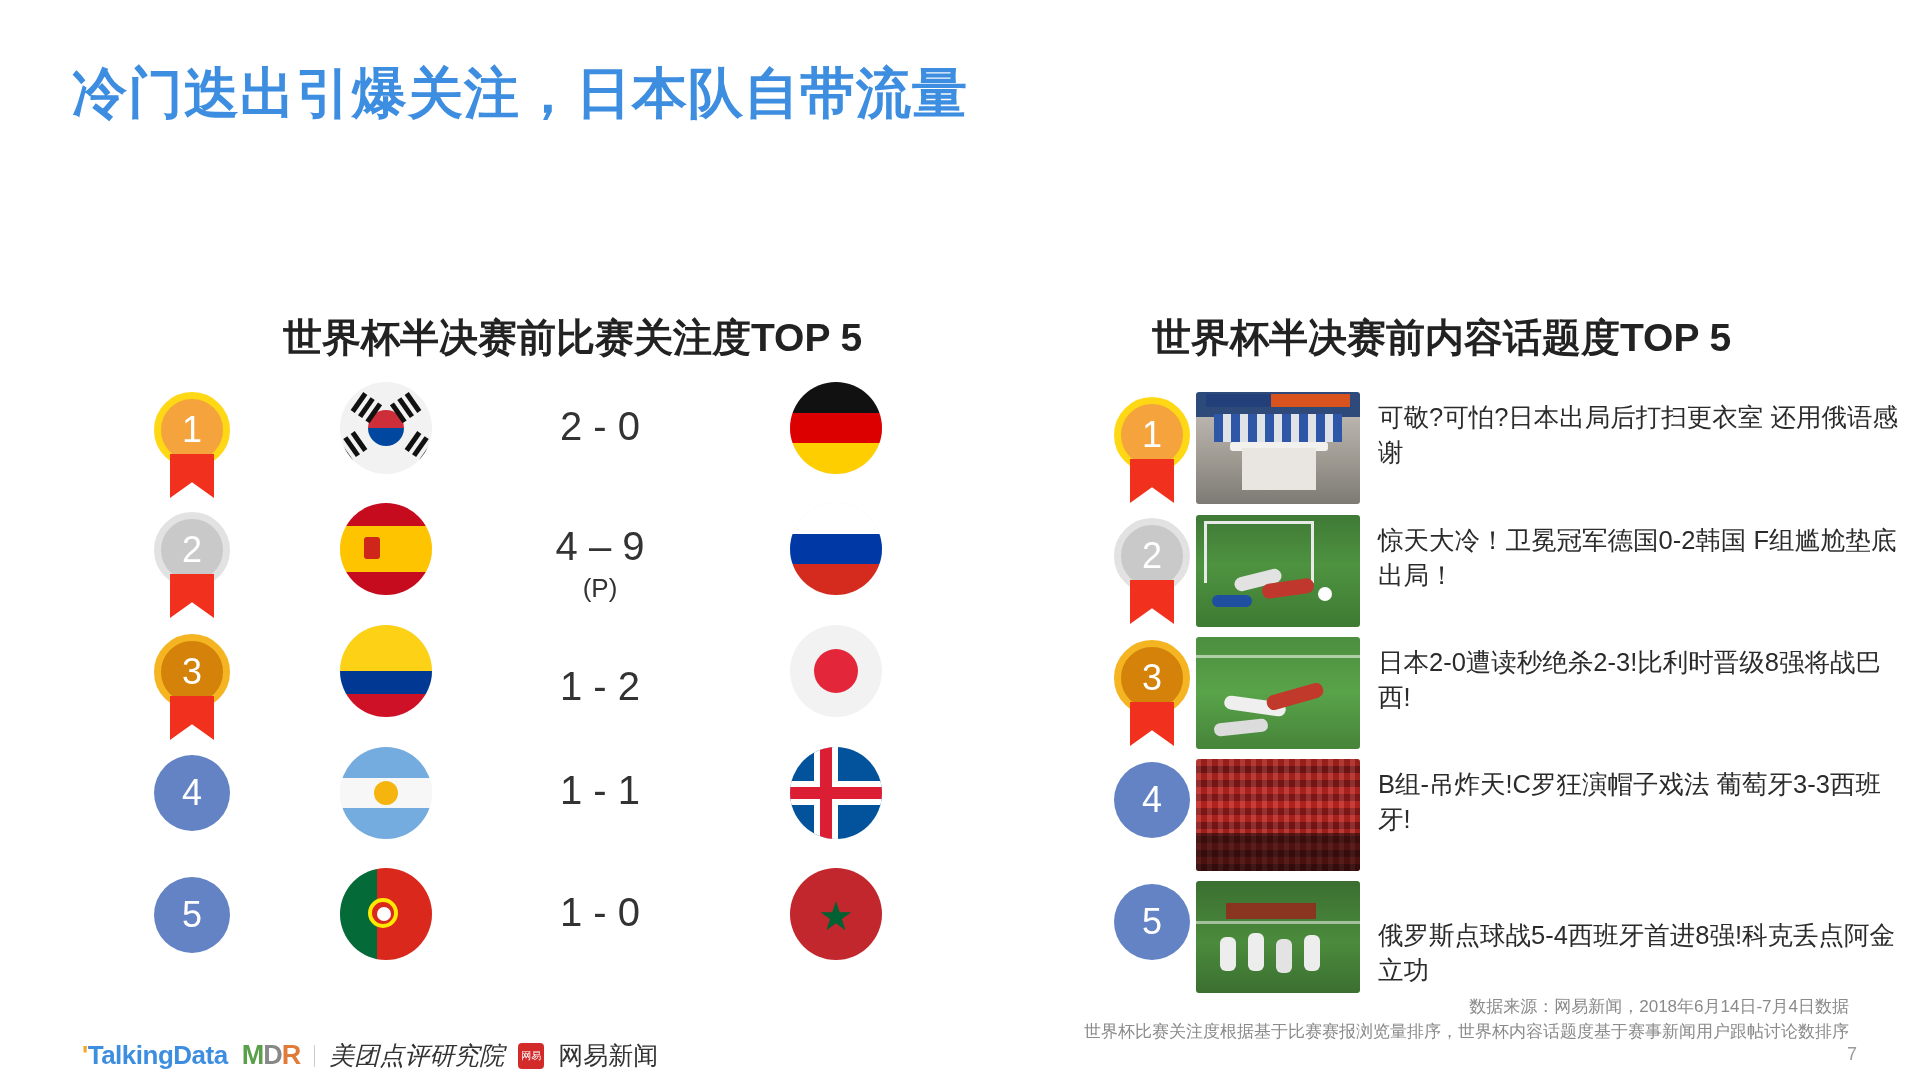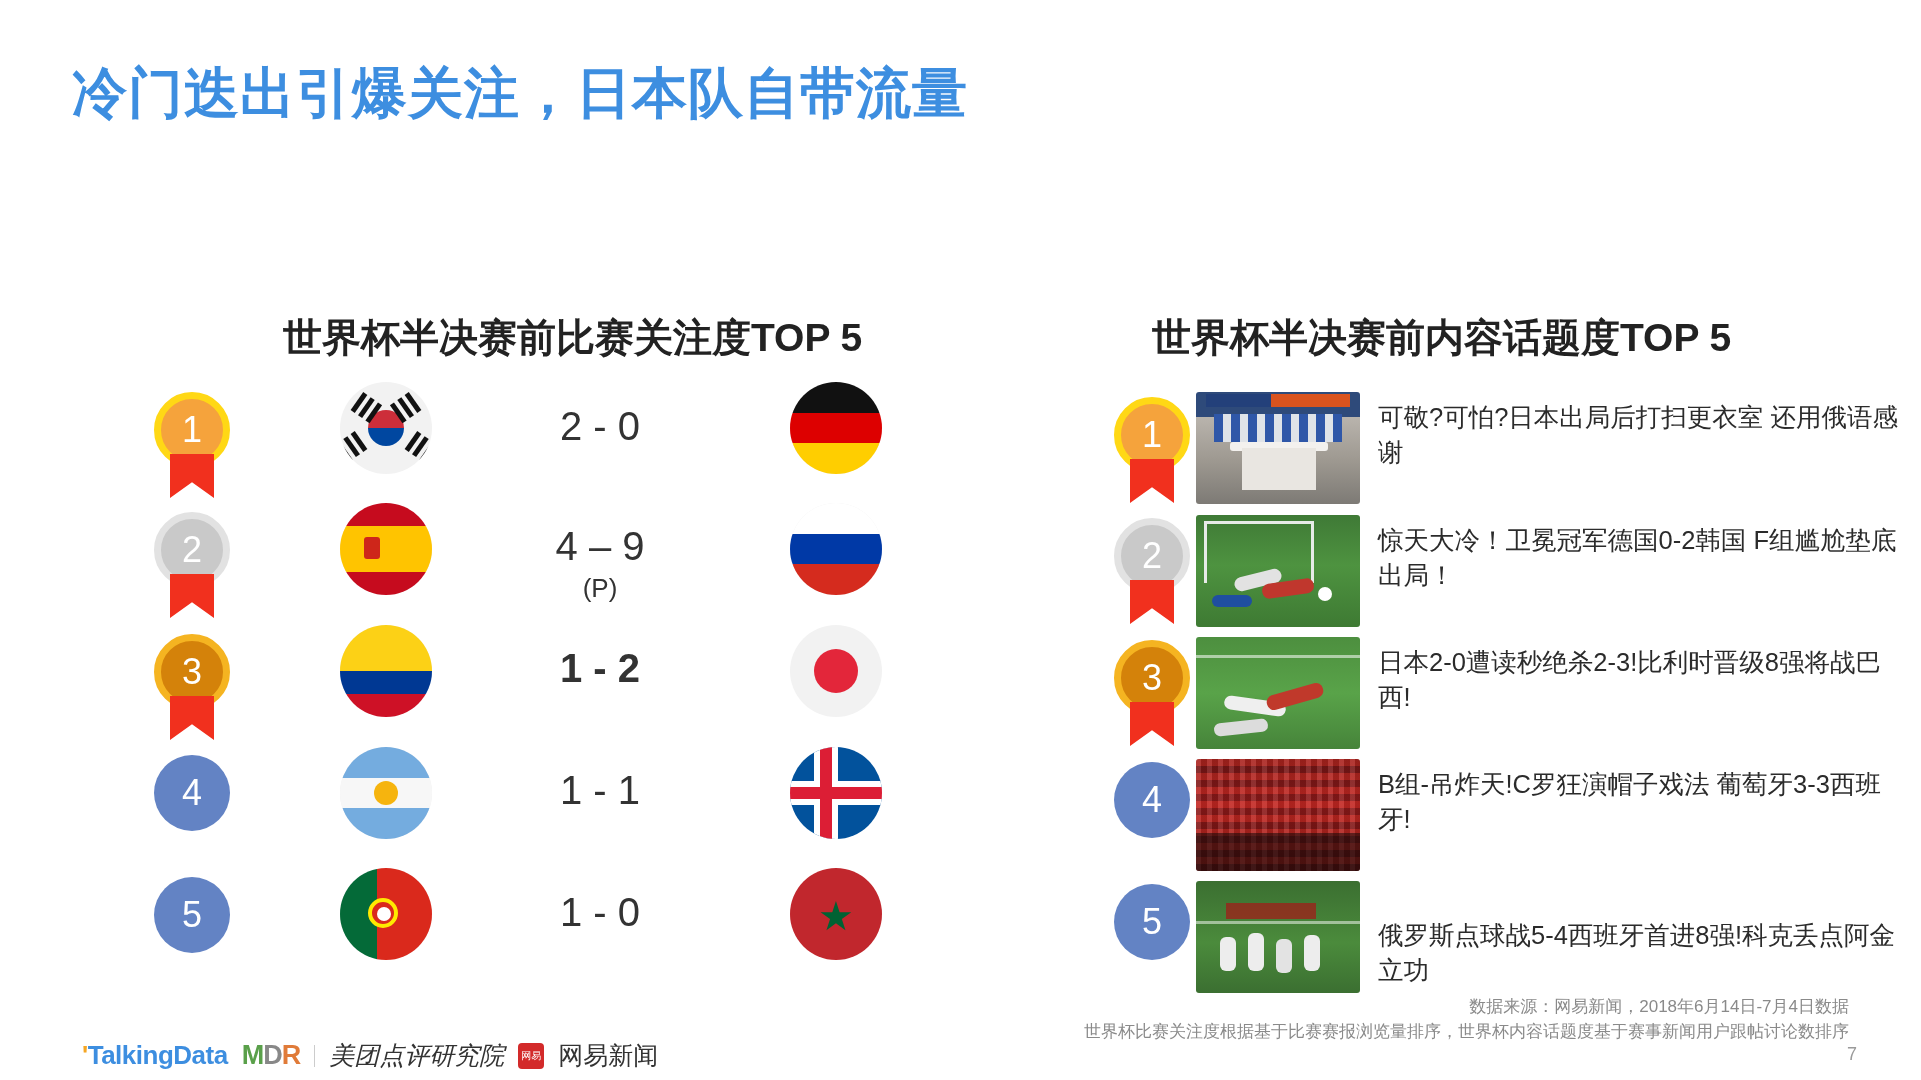--- a/index.html
+++ b/index.html
@@ -262,21 +262,21 @@
 
   <div class="rank bronze" style="left:148px; top:634px;">
     <div class="disc">3</div>
     <div class="ribbon"></div>
   </div>
   <div class="flag co" style="left:340px; top:625px;">
     <span class="s s1"></span>
       <span class="s s2"></span>
       <span class="s s3"></span>
   </div>
-  <div class="score" style="left:490px; top:646px;font-weight:bold;">
+  <div class="score" style="left:490px; top:664px;">
     <span>1 - 2</span>
   </div>
   <div class="flag jp" style="left:790px; top:625px;">
     <span class="circ"></span>
   </div>
 
   <div class="rank plain" style="left:148px; top:755px;">
     <div class="disc">4</div>
   </div>
   <div class="flag ar" style="left:340px; top:747px;">

